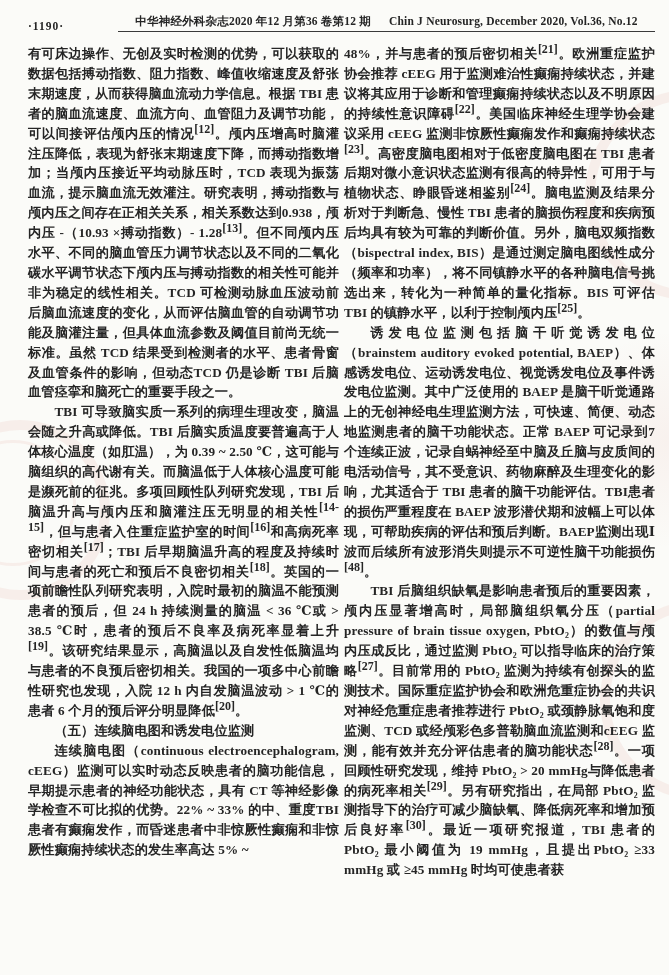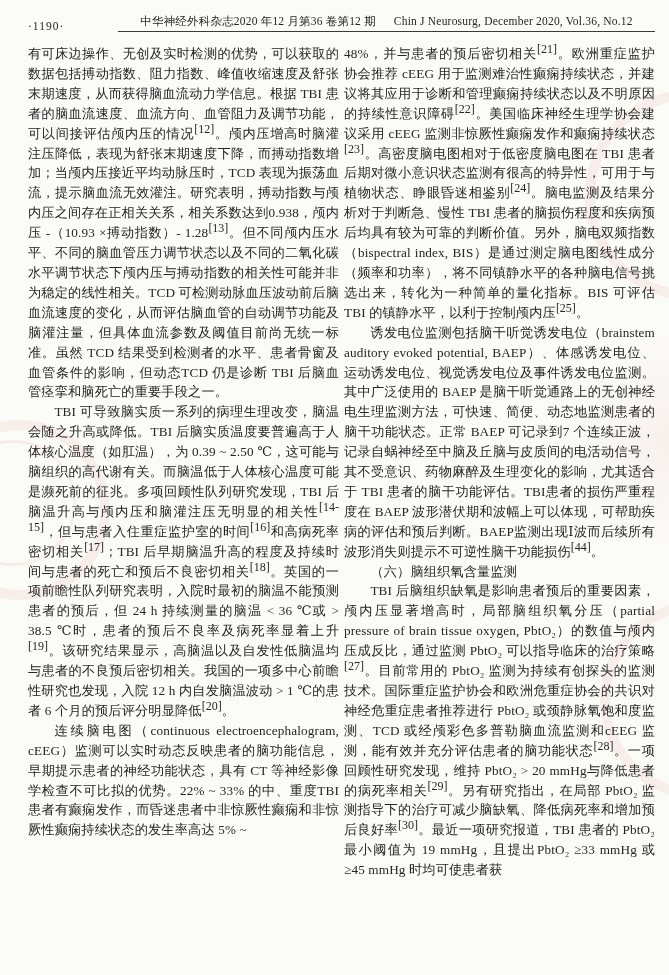--- a/index.html
+++ b/index.html
@@ -10,20 +10,21 @@
     overflow:hidden;
     font-family:"Liberation Serif","DejaVu Serif",serif;
     color:#252525;
     -webkit-font-smoothing:antialiased;
   }
   .page{
     position:absolute;inset:0;
     padding:10px 14px 4px 28px;
     box-sizing:border-box;
     z-index:2;
+    font-weight:bold;
   }
   
   .header{
     display:flex;align-items:flex-end;
     font-size:11.5px;
     height:22px;
     margin-bottom:12px;
   }
   .page-num{width:90px;flex:0 0 auto;letter-spacing:1px;}
   .journal-line{
@@ -80,23 +81,23 @@
     <span class="page-num">·1190·</span>
     <span class="journal-line">
       <span>中华神经外科杂志2020 年12 月第36 卷第12 期</span><span class="en">Chin J Neurosurg, December 2020, Vol.36, No.12</span>
     </span>
   </div>
 
   <div class="columns">
     <div class="col">
         <p class="para cont">有可床边操作、无创及实时检测的优势，可以获取的数据包括搏动指数、阻力指数、峰值收缩速度及舒张末期速度，从而获得脑血流动力学信息。根据 TBI 患者的脑血流速度、血流方向、血管阻力及调节功能，可以间接评估颅内压的情况<sup>[12]</sup>。颅内压增高时脑灌注压降低，表现为舒张末期速度下降，而搏动指数增加；当颅内压接近平均动脉压时，TCD 表现为振荡血流，提示脑血流无效灌注。研究表明，搏动指数与颅内压之间存在正相关关系，相关系数达到0.938，颅内压 -（10.93 ×搏动指数）- 1.28<sup>[13]</sup>。但不同颅内压水平、不同的脑血管压力调节状态以及不同的二氧化碳水平调节状态下颅内压与搏动指数的相关性可能并非为稳定的线性相关。TCD 可检测动脉血压波动前后脑血流速度的变化，从而评估脑血管的自动调节功能及脑灌注量，但具体血流参数及阈值目前尚无统一标准。虽然 TCD 结果受到检测者的水平、患者骨窗及血管条件的影响，但动态TCD 仍是诊断 TBI 后脑血管痉挛和脑死亡的重要手段之一。</p>
         <p class="para body">TBI 可导致脑实质一系列的病理生理改变，脑温会随之升高或降低。TBI 后脑实质温度要普遍高于人体核心温度（如肛温），为 0.39 ~ 2.50 ℃，这可能与脑组织的高代谢有关。而脑温低于人体核心温度可能是濒死前的征兆。多项回顾性队列研究发现，TBI 后脑温升高与颅内压和脑灌注压无明显的相关性<sup>[14-15]</sup>，但与患者入住重症监护室的时间<sup>[16]</sup>和高病死率密切相关<sup>[17]</sup>；TBI 后早期脑温升高的程度及持续时间与患者的死亡和预后不良密切相关<sup>[18]</sup>。英国的一项前瞻性队列研究表明，入院时最初的脑温不能预测患者的预后，但 24 h 持续测量的脑温 &lt; 36 ℃或 &gt; 38.5 ℃时，患者的预后不良率及病死率显着上升<sup>[19]</sup>。该研究结果显示，高脑温以及自发性低脑温均与患者的不良预后密切相关。我国的一项多中心前瞻性研究也发现，入院 12 h 内自发脑温波动 &gt; 1 ℃的患者 6 个月的预后评分明显降低<sup>[20]</sup>。</p>
+        <p class="para heading">（五）连续脑电图和诱发电位监测</p>
         <p class="para body">连续脑电图（continuous electroencephalogram, cEEG）监测可以实时动态反映患者的脑功能信息，早期提示患者的神经功能状态，具有 CT 等神经影像学检查不可比拟的优势。22% ~ 33% 的中、重度TBI 患者有癫痫发作，而昏迷患者中非惊厥性癫痫和非惊厥性癫痫持续状态的发生率高达 5% ~</p>
       </div>
     <div class="col">
         <p class="para cont">48%，并与患者的预后密切相关<sup>[21]</sup>。欧洲重症监护协会推荐 cEEG 用于监测难治性癫痫持续状态，并建议将其应用于诊断和管理癫痫持续状态以及不明原因的持续性意识障碍<sup>[22]</sup>。美国临床神经生理学协会建议采用 cEEG 监测非惊厥性癫痫发作和癫痫持续状态<sup>[23]</sup>。高密度脑电图相对于低密度脑电图在 TBI 患者后期对微小意识状态监测有很高的特异性，可用于与植物状态、睁眼昏迷相鉴别<sup>[24]</sup>。脑电监测及结果分析对于判断急、慢性 TBI 患者的脑损伤程度和疾病预后均具有较为可靠的判断价值。另外，脑电双频指数（bispectral index, BIS）是通过测定脑电图线性成分（频率和功率），将不同镇静水平的各种脑电信号挑选出来，转化为一种简单的量化指标。BIS 可评估 TBI 的镇静水平，以利于控制颅内压<sup>[25]</sup>。</p>
-        <p class="para body">诱发电位监测包括脑干听觉诱发电位（brainstem auditory evoked potential, BAEP）、体感诱发电位、运动诱发电位、视觉诱发电位及事件诱发电位监测。其中广泛使用的 BAEP 是脑干听觉通路上的无创神经电生理监测方法，可快速、简便、动态地监测患者的脑干功能状态。正常 BAEP 可记录到7 个连续正波，记录自蜗神经至中脑及丘脑与皮质间的电活动信号，其不受意识、药物麻醉及生理变化的影响，尤其适合于 TBI 患者的脑干功能评估。TBI患者的损伤严重程度在 BAEP 波形潜伏期和波幅上可以体现，可帮助疾病的评估和预后判断。BAEP监测出现Ⅰ波而后续所有波形消失则提示不可逆性脑干功能损伤<sup>[44]</sup>。</p>
-        <p class="para heading">（六）脑组织氧含量监测</p>
+        <p class="para body">诱发电位监测包括脑干听觉诱发电位（brainstem auditory evoked potential, BAEP）、体感诱发电位、运动诱发电位、视觉诱发电位及事件诱发电位监测。其中广泛使用的 BAEP 是脑干听觉通路上的无创神经电生理监测方法，可快速、简便、动态地监测患者的脑干功能状态。正常 BAEP 可记录到7 个连续正波，记录自蜗神经至中脑及丘脑与皮质间的电活动信号，其不受意识、药物麻醉及生理变化的影响，尤其适合于 TBI 患者的脑干功能评估。TBI患者的损伤严重程度在 BAEP 波形潜伏期和波幅上可以体现，可帮助疾病的评估和预后判断。BAEP监测出现Ⅰ波而后续所有波形消失则提示不可逆性脑干功能损伤<sup>[48]</sup>。</p>
         <p class="para body">TBI 后脑组织缺氧是影响患者预后的重要因素，颅内压显著增高时，局部脑组织氧分压（partial pressure of brain tissue oxygen, PbtO₂）的数值与颅内压成反比，通过监测 PbtO₂ 可以指导临床的治疗策略<sup>[27]</sup>。目前常用的 PbtO₂ 监测为持续有创探头的监测技术。国际重症监护协会和欧洲危重症协会的共识对神经危重症患者推荐进行 PbtO₂ 或颈静脉氧饱和度监测、TCD 或经颅彩色多普勒脑血流监测和cEEG 监测，能有效并充分评估患者的脑功能状态<sup>[28]</sup>。一项回顾性研究发现，维持 PbtO₂ &gt; 20 mmHg与降低患者的病死率相关<sup>[29]</sup>。另有研究指出，在局部 PbtO₂ 监测指导下的治疗可减少脑缺氧、降低病死率和增加预后良好率<sup>[30]</sup>。最近一项研究报道，TBI 患者的 PbtO₂ 最小阈值为 19 mmHg，且提出PbtO₂ ≥33 mmHg 或 ≥45 mmHg 时均可使患者获</p>
       </div>
   </div>
 
 </div>
 
 </body></html>

